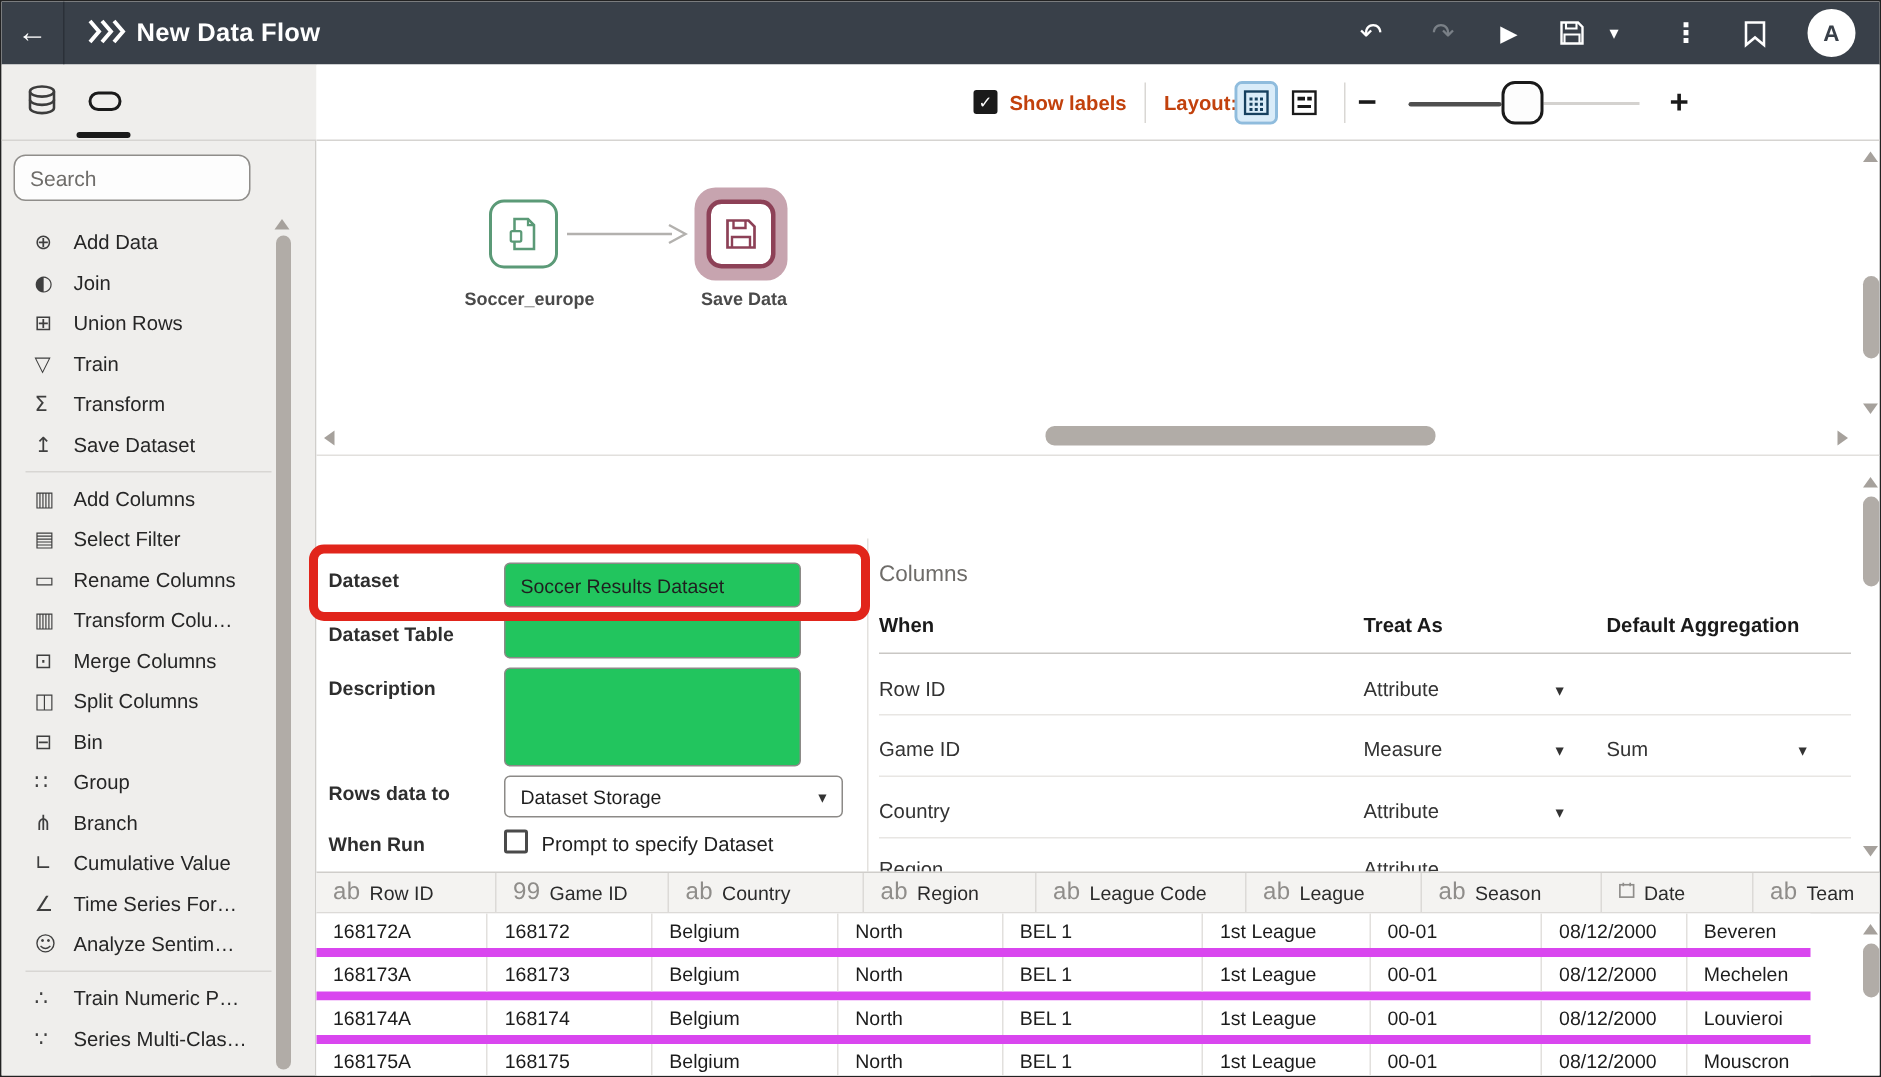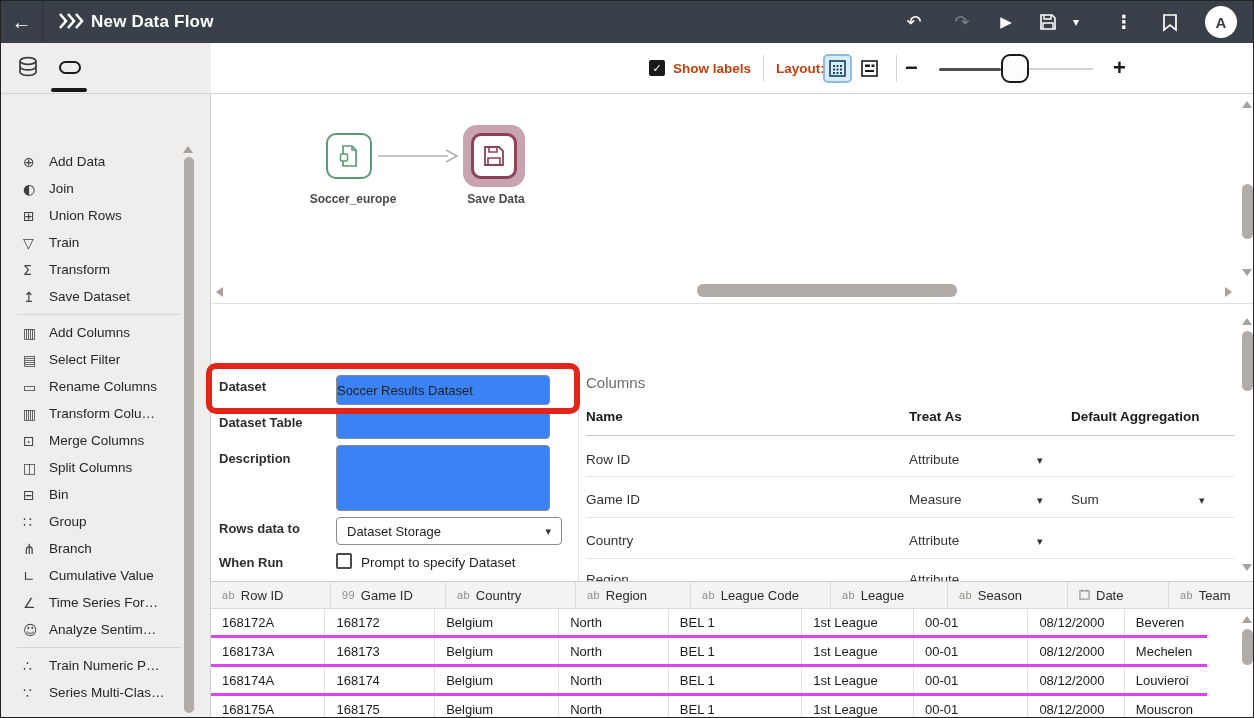--- a/index.html
+++ b/index.html
@@ -56,41 +56,41 @@
     display:flex; align-items:center; justify-content:center; cursor:pointer; }
   .node.green { border:2px solid #5b9a77; }
   .node.maroon { border:3px solid #8d4157; }
   .halo { position:absolute; border-radius:14px; background:#c7a4af; }
   .node-lb { position:absolute; font-size:12px; font-weight:700; color:#4a4a4a; text-align:center; width:120px; }
 
   
   .panel { left:210px; top:302px; width:1044px; height:278px; background:#fff; border-top:1px solid #e2e0dd; }
   .p-title { position:absolute; left:23px; top:18px; font-size:17.5px; color:#2e2e2e; }
   .f-lb { position:absolute; left:8px; font-size:13px; font-weight:700; color:#2e2e2e; }
-  .f-in { position:absolute; left:125px; width:214px; border:1px solid #8c8a87; border-radius:4px;
-    background:#3b82f6; font-size:13px; color:#1f1f1f; font-family:inherit; }
+  .f-in { position:absolute; left:125px; width:198px; border:1px solid #8c8a87; border-radius:4px;
+    background:#22c55e; font-size:13px; color:#1f1f1f; padding-left:10px; font-family:inherit; }
   .f-sel { position:absolute; left:125px; width:226px; height:28px; border:1px solid #8c8a87; border-radius:4px;
     background:#fff; font-size:13px; color:#1f1f1f; display:flex; align-items:center; padding:0 10px; cursor:pointer; }
   .f-sel .car { margin-left:auto; font-size:11px; color:#333; }
   .col-sep { position:absolute; left:367px; top:55px; width:1px; height:223px; background:#e3e1de; }
   .cols-title { position:absolute; left:375px; top:70px; font-size:15px; color:#6e6c69; }
   .cols-h { position:absolute; font-size:13.5px; font-weight:700; color:#1a1a1a; }
   .cols-row-lb { position:absolute; font-size:13.5px; color:#333; }
   .cols-line { position:absolute; left:375px; width:648px; height:1px; background:#e8e6e3; }
   .car11 { font-size:11px; color:#333; position:absolute; }
 
   
   .preview { left:210px; top:580px; width:1044px; height:138px; background:#fff; border-top:1px solid #cfcdca; }
   .pv-head { position:absolute; left:0; top:0; width:1044px; height:27px; background:#f4f3f1;
     border-bottom:1px solid #dcdad7; display:flex; }
-  .pv-row { position:absolute; left:0; width:996px; height:29px; display:flex; border-bottom:3px solid #d946ef; background:#fff; }
+  .pv-row { position:absolute; left:0; width:996px; height:29px; display:flex; border-bottom:6px solid #d946ef; background:#fff; }
   .pvc { height:100%; display:flex; align-items:center; padding-left:11px; border-right:1px solid #e2e0dd;
     font-size:13px; color:#1c1c1c; overflow:hidden; white-space:nowrap; }
   .pv-head .pvc { color:#2b2b2b; border-right:1px solid #dcdad7; }
-  .ptype { font-size:11px; color:#8f8d8a; margin-right:6px; letter-spacing:.3px; }
+  .ptype { font-size:16px; color:#8f8d8a; margin-right:6px; letter-spacing:.3px; }
   .c1{width:120px}.c2{width:115px}.c3{width:130px}.c4{width:115px}.c5{width:140px}
   .c6{width:117px}.c7{width:120px}.c8{width:101px}.c9{width:86px;border-right:none}
 
   
   .red-rect { left:205px; top:362px; width:374px; height:51px; border:6px solid #e1251b; border-radius:10px;
     z-index:60; pointer-events:none; }
 
   .tri-up { width:0;height:0;border-left:5px solid transparent;border-right:5px solid transparent;border-bottom:7px solid #a6a19c; }
   .tri-dn { width:0;height:0;border-left:5px solid transparent;border-right:5px solid transparent;border-top:7px solid #a6a19c; }
   .tri-lf { width:0;height:0;border-top:5px solid transparent;border-bottom:5px solid transparent;border-right:7px solid #a6a19c; }
@@ -191,20 +191,21 @@
     <div class="abs vsep" style="left:685px"></div>
     <span class="abs" style="left:694px;top:12px;font-size:22px;font-weight:700;color:#1a1a1a;cursor:pointer"><span>−</span></span>
     <div class="abs" style="left:728px;top:25px;width:62px;height:3px;background:#4f4f4f;border-radius:2px"></div>
     <div class="abs" style="left:818px;top:25px;width:64px;height:2px;background:#d4d2cf"></div>
     <div class="abs" style="left:790px;top:11px;width:28px;height:29px;background:#fdfdfd;border:2.5px solid #1a1a1a;border-radius:9px;cursor:grab"></div>
     <span class="abs" style="left:902px;top:12px;font-size:22px;font-weight:700;color:#1a1a1a;cursor:pointer"><span>+</span></span>
 
   </div>
 
   <div class="abs sidebar">
+    <input class="search" placeholder="Search" style="">
     <div class="sd-list">
       <div class="sd-item">
           <span class="sd-ic">⊕</span>
           <span class="sd-lb">Add Data</span>
         </div>
       <div class="sd-item">
           <span class="sd-ic">◐</span>
           <span class="sd-lb">Join</span>
         </div>
       <div class="sd-item">
@@ -333,21 +334,21 @@
     <div class="f-sel" style="top:213px">
       <span>Dataset Storage</span>
       <span class="car">▾</span>
     </div>
     <div class="f-lb" style="top:251px">When Run</div>
     <span class="cb un" style="position:absolute;left:125px;top:249px"></span>
     <span style="position:absolute;left:150px;top:251px;font-size:13.5px;color:#1f1f1f">Prompt to specify Dataset</span>
 
     <div class="col-sep"></div>
     <div class="cols-title">Columns</div>
-    <div class="cols-h" style="left:375px;top:105px">Name</div>
+    <div class="cols-h" style="left:375px;top:105px">When</div>
     <div class="cols-h" style="left:698px;top:105px">Treat As</div>
     <div class="cols-h" style="left:860px;top:105px">Default Aggregation</div>
     <div class="cols-line" style="top:131px;background:#c9c7c4"></div>
 
     <div class="cols-row-lb" style="left:375px;top:148px">Row ID</div>
     <div class="cols-row-lb" style="left:698px;top:148px">Attribute</div>
     <div class="car11" style="left:826px;top:150px">▾</div>
     <div class="cols-line" style="top:172px"></div>
 
     <div class="cols-row-lb" style="left:375px;top:188px">Game ID</div>

